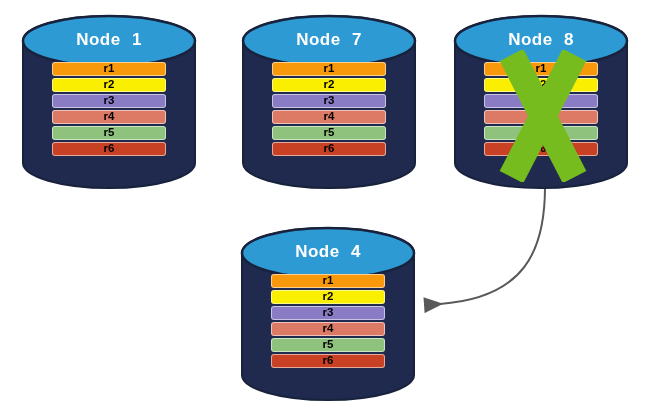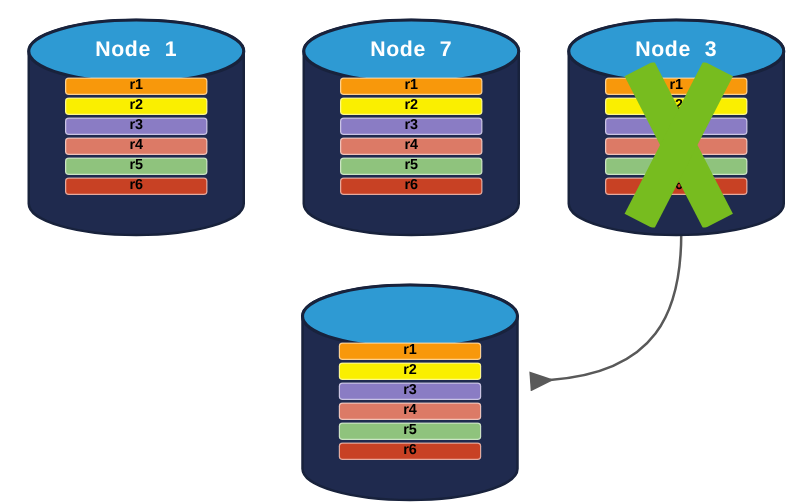--- a/index.html
+++ b/index.html
@@ -75,40 +75,41 @@
         <div class="bar" style="background: rgb(143, 195, 125);">r5</div>
         <div class="bar" style="background: rgb(200, 65, 36);">r6</div>
       </div>
   </div>
 
   <div class="node node-3">
     <svg class="cyl" viewBox="0 0 176 182">
       <path d="M2,33 A86,25 0 0 1 174,33 L174,155 A86,25 0 0 1 2,155 Z" style="fill:var(--cylinder-body,#1F2A4E);stroke:var(--cylinder-outline,#18223C);stroke-width:2"></path>
       <ellipse cx="88" cy="33" rx="86" ry="25" style="fill:var(--cylinder-top,#2E9AD3);stroke:var(--cylinder-outline,#18223C);stroke-width:2.5"></ellipse>
     </svg>
-    <div class="node-title">Node 3</div>
+    <div class="node-title">Node 8</div>
     <div class="bars">
         <div class="bar" style="background: rgb(248, 152, 11);">r1</div>
         <div class="bar" style="background: rgb(250, 239, 0);">r2</div>
         <div class="bar" style="background: rgb(138, 124, 196);">r3</div>
         <div class="bar" style="background: rgb(220, 122, 102);">r4</div>
         <div class="bar" style="background: rgb(143, 195, 125);">r5</div>
         <div class="bar" style="background: rgb(200, 65, 36);">r6</div>
       </div>
     <svg class="xmark" viewBox="0 0 100 134">
       <line x1="18" y1="5" x2="82" y2="129" style="stroke:var(--x-mark,#77BC1F);stroke-width:27;stroke-linecap:butt"></line>
       <line x1="82" y1="5" x2="18" y2="129" style="stroke:var(--x-mark,#77BC1F);stroke-width:27;stroke-linecap:butt"></line>
     </svg>
   </div>
 
   <div class="node node-4">
     <svg class="cyl" viewBox="0 0 176 182">
       <path d="M2,33 A86,25 0 0 1 174,33 L174,155 A86,25 0 0 1 2,155 Z" style="fill:var(--cylinder-body,#1F2A4E);stroke:var(--cylinder-outline,#18223C);stroke-width:2"></path>
       <ellipse cx="88" cy="33" rx="86" ry="25" style="fill:var(--cylinder-top,#2E9AD3);stroke:var(--cylinder-outline,#18223C);stroke-width:2.5"></ellipse>
     </svg>
+    <div class="node-title">Node 4</div>
     <div class="bars">
         <div class="bar" style="background: rgb(248, 152, 11);">r1</div>
         <div class="bar" style="background: rgb(250, 239, 0);">r2</div>
         <div class="bar" style="background: rgb(138, 124, 196);">r3</div>
         <div class="bar" style="background: rgb(220, 122, 102);">r4</div>
         <div class="bar" style="background: rgb(143, 195, 125);">r5</div>
         <div class="bar" style="background: rgb(200, 65, 36);">r6</div>
       </div>
   </div>
 

